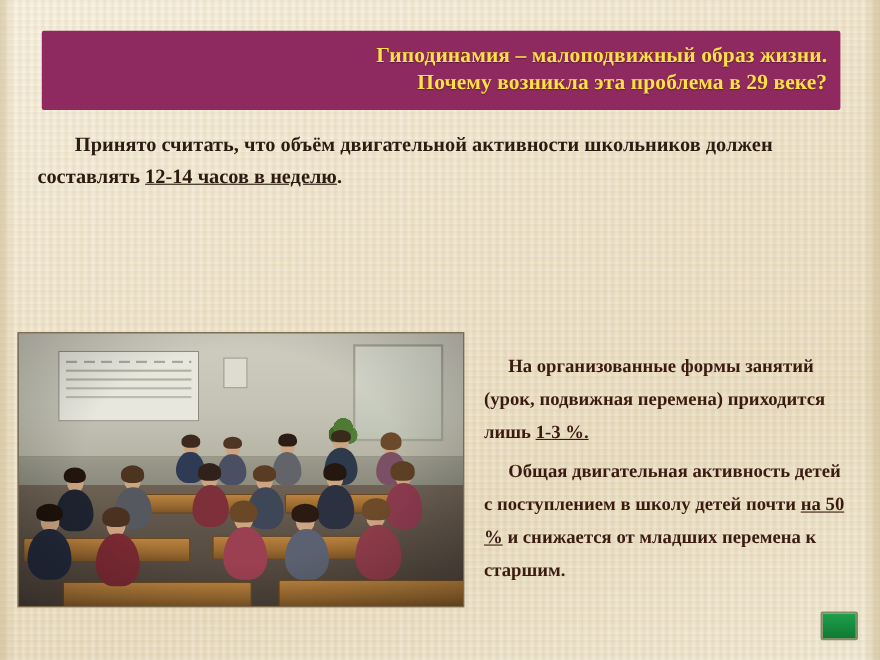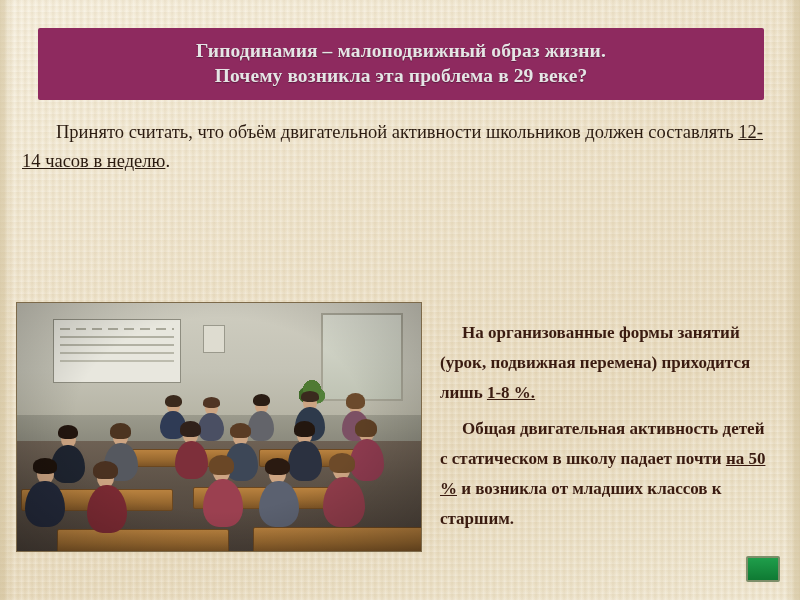--- a/index.html
+++ b/index.html
@@ -50,37 +50,38 @@
     left: 38px;
     top: 28px;
     width: 726px;
     background: #8e2a5f;
     border-radius: 2px;
     padding: 10px 12px 12px 12px;
     box-sizing: border-box;
     text-align: center;
   }
   .title-line {
-    color: #e5e5e5;
+    color: #fde047;
     font-weight: bold;
     font-size: 19.5px;
     line-height: 25px;
     letter-spacing: .1px;
     text-shadow: 0 1px 1px rgba(0,0,0,.35);
+    text-align: right;
   }
 
   .body-text {
     position: absolute;
-    left: 22px;
+    left: 34px;
     top: 118px;
     width: 742px;
     color: #2b1b10;
     font-size: 18.5px;
     line-height: 29px;
-    font-weight: normal;
+    font-weight: bold;
   }
   .body-text p {
     margin: 0 0 8px 0;
     text-indent: 34px;
   }
   .u {
     text-decoration: underline;
   }
 
   .photo {
@@ -277,19 +278,19 @@
     <div class="ph-person" style="left:242px; top:178px; width:40px; height:46px; background:#5b6170;"></div>
 
     <div class="ph-head" style="left:316px; top:158px; width:17px; height:19px;"></div>
     <div class="ph-hair" style="left:312px; top:150px; width:26px; height:20px; background:#6d4a29;"></div>
     <div class="ph-person" style="left:306px; top:174px; width:42px; height:50px; background:#8f3c4a;"></div>
 
     <div class="vignette"></div>
   </div>
 
   <div class="side-text">
-    <p><span>На организованные формы занятий (урок, подвижная перемена) приходится лишь </span><span class="u">1-8 %.</span></p>
-    <p><span>Общая двигательная активность детей с статическом в школу падает почти </span><span class="u">на 50 %</span><span> и  возникла от младших классов к старшим.</span></p>
+    <p><span>На организованные формы занятий (урок, подвижная перемена) приходится лишь </span><span class="u">1-3 %.</span></p>
+    <p><span>Общая двигательная активность детей с поступлением в школу детей почти </span><span class="u">на 50 %</span><span> и  снижается от младших перемена к старшим.</span></p>
   </div>
 
   <div class="nav-btn"></div>
 
 </div>
 
 </body></html>

